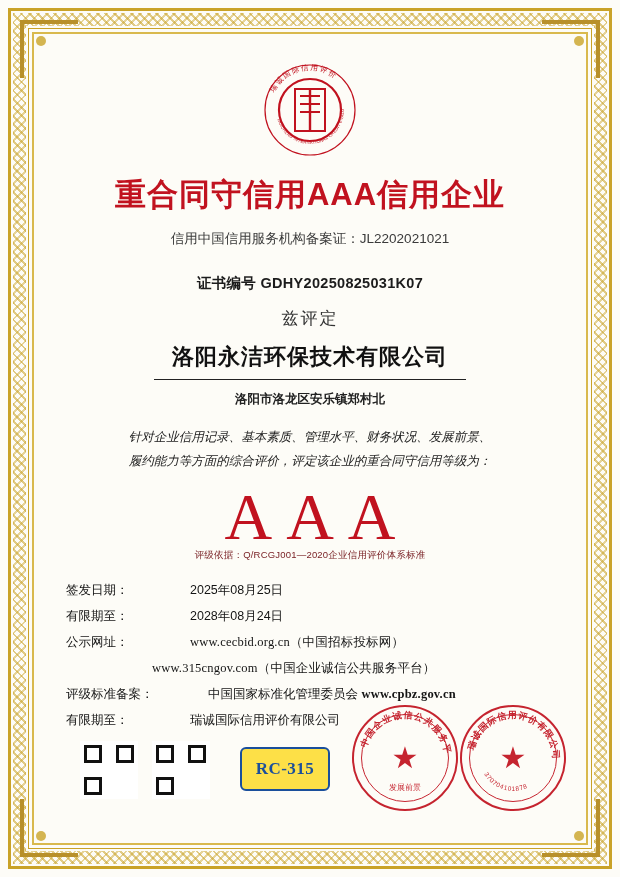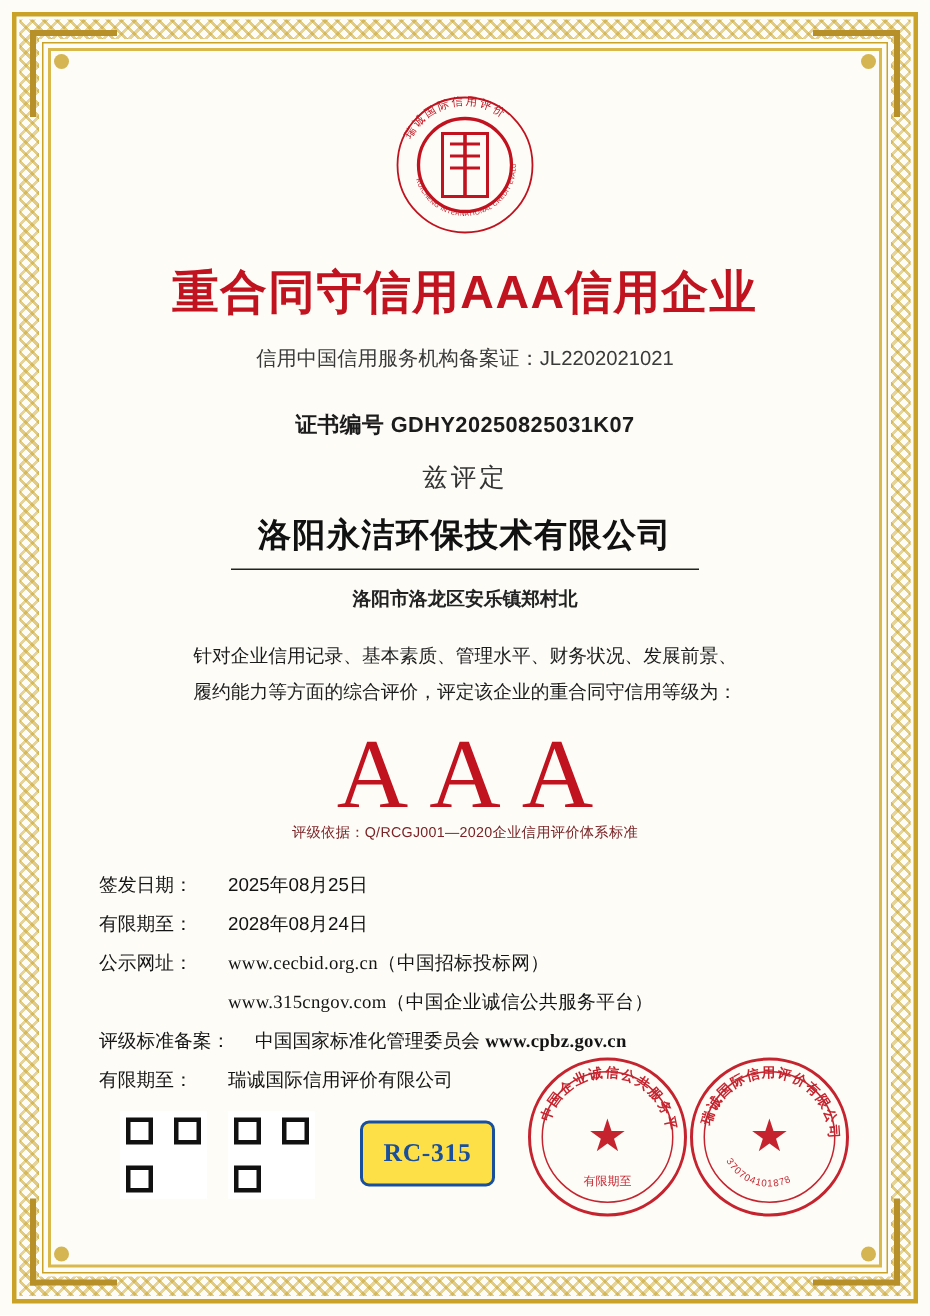--- a/index.html
+++ b/index.html
@@ -149,20 +149,21 @@
     font-weight: bold;
   }
 
   .statement {
     margin: 18px auto 0;
     width: 420px;
     font-size: 12.5px;
     line-height: 1.9;
     color: #1c1c1c;
     text-align: center;
+    font-style: italic;
   }
 
   .grade {
     margin-top: 8px;
     font-family: "Liberation Serif", serif;
     font-size: 66px;
     font-weight: normal;
     color: #c1121f;
     letter-spacing: 14px;
     line-height: 1.05;
@@ -180,20 +181,21 @@
   .details {
     margin: 20px 0 0 26px;
     text-align: left;
     font-size: 12.5px;
     color: #141414;
   }
   .detail-row {
     display: flex;
     align-items: baseline;
     margin-bottom: 9px;
+    gap: 38px;
   }
   .detail-label {
     width: 86px;
     flex: 0 0 86px;
     color: #141414;
   }
   .detail-value { color: #141414; }
   .detail-row.indent { padding-left: 86px; }
   .detail-row.indent .detail-value { margin-left: 0; }
   .mono-site {
@@ -403,21 +405,21 @@
         <div class="inner-ring"></div>
         <svg class="ring-text" width="102" height="102" viewBox="0 0 102 102" aria-hidden="true">
           <defs>
               <path id="sealArcL" d="M 51,51 m -40,0 a 40,40 0 1,1 80,0" fill="none"></path>
             </defs>
           <text font-size="9" fill="#c1121f" font-weight="bold" font-family="Liberation Sans, sans-serif" letter-spacing="1.2">
             <textPath href="#sealArcL" startOffset="8%">中国企业诚信公共服务平台</textPath>
           </text>
         </svg>
         <div class="star">★</div>
-        <div class="signoff">有限期至</div>
+        <div class="signoff">发展前景</div>
       </div>
 
       <div class="seal right">
         <div class="inner-ring"></div>
         <svg class="ring-text" width="102" height="102" viewBox="0 0 102 102" aria-hidden="true">
           <defs>
             <path id="sealArcR" d="M 51,51 m -40,0 a 40,40 0 1,1 80,0" fill="none"></path>
             <path id="sealArcRb" d="M 51,51 m -33,0 a 33,33 0 1,0 66,0" fill="none"></path>
           </defs>
           <text font-size="9" fill="#c1121f" font-weight="bold" font-family="Liberation Sans, sans-serif" letter-spacing="1">

